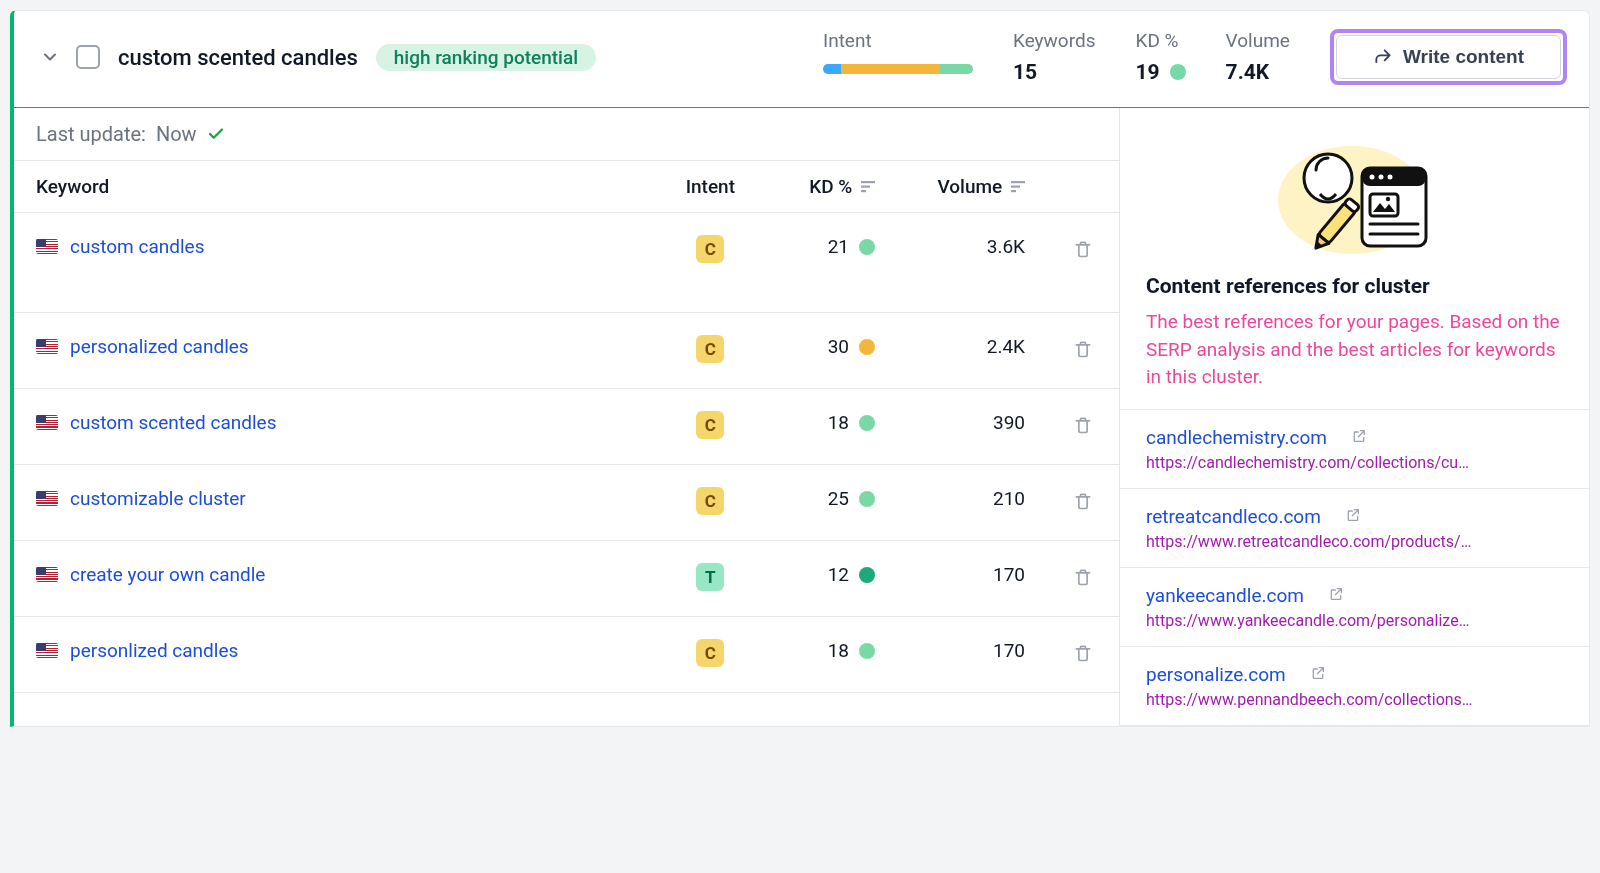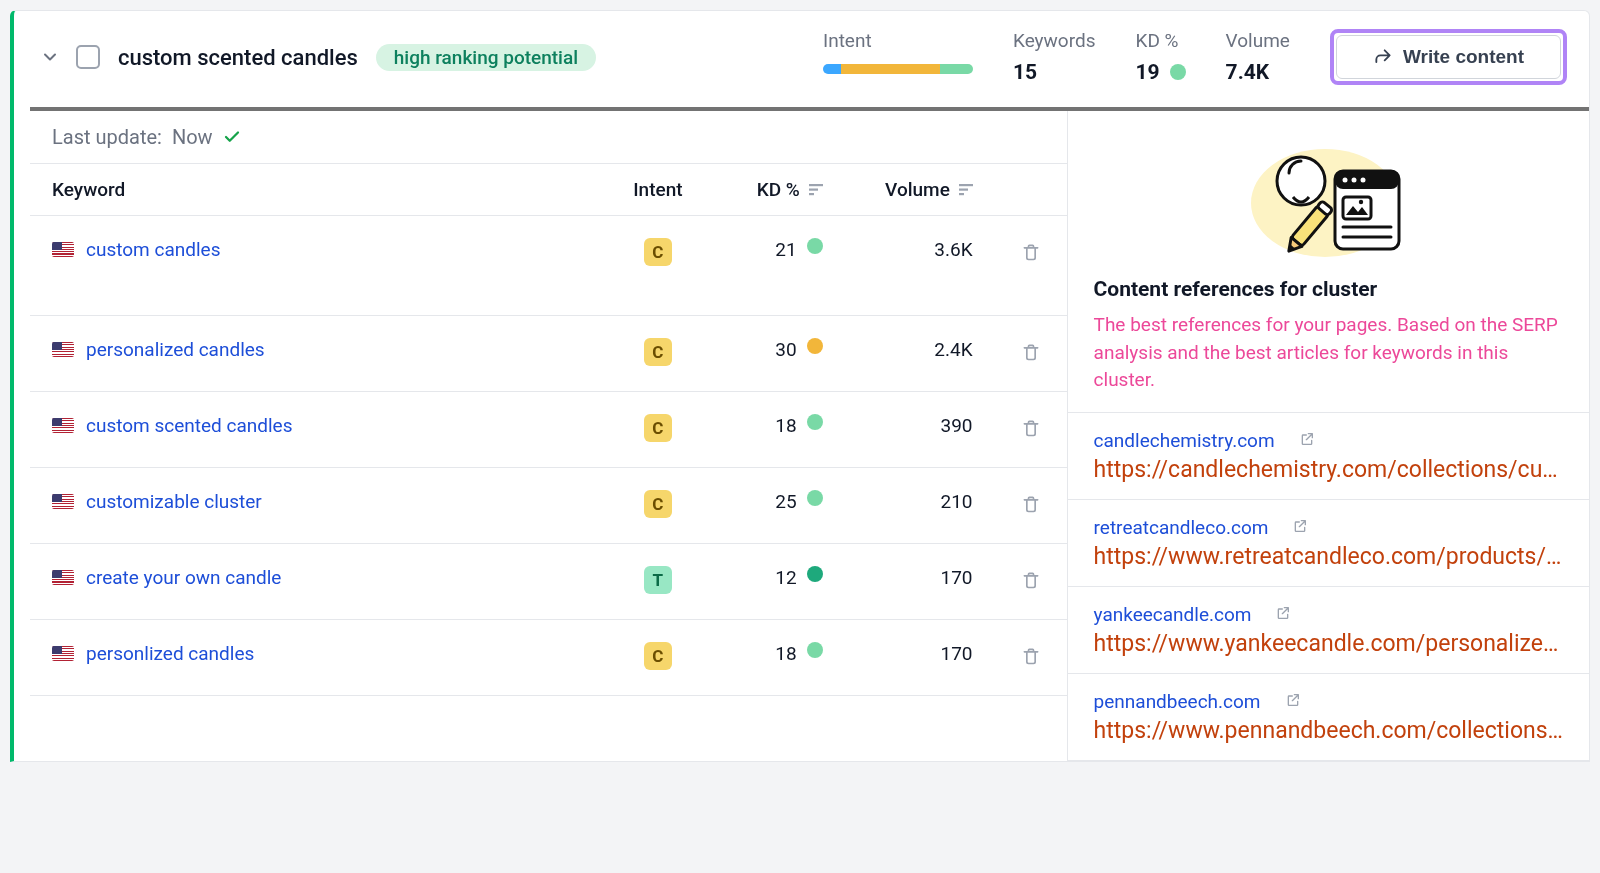--- a/index.html
+++ b/index.html
@@ -82,22 +82,21 @@
   }
   .write-btn-wrap {
     border:4px solid #b084f6;
     border-radius:8px;
     padding:2px;
     align-self: center;
   }
   
   .body {
     display:flex;
-    border-top:4px solid #737373;
-    margin-left:16px;
+    border-top:1px solid #737373;
   }
   .table-wrap { flex: 1 1 auto; min-width:0; }
   .sidebar { flex: 0 0 470px; border-left:1px solid #e5e7eb; }
   
   .last-update {
     padding: 14px 22px;
     color:#6b7280;
     display:flex; align-items:center; gap:10px;
     border-bottom:1px solid #e5e7eb;
     background:#fff;
@@ -134,32 +133,32 @@
   .flag-us::before { top:0; left:0; width:10px; height:8px; background:#3c3b6e; }
   .kw-link { color:#1d4ed8; font-size:19px; text-decoration:none; }
   .intent-pill {
     display:inline-flex; align-items:center; justify-content:center;
     width:28px; height:28px; border-radius:6px;
     font-weight:700; font-size:17px;
   }
   .intent-C { background:#f6d66b; color:#6b4e00; }
   .intent-T { background:#98e7c4; color:#0b6b47; }
   td.kd-cell, td.vol-cell { text-align:right; white-space:nowrap; font-size:19px; }
-  .kd-wrap { display:inline-flex; gap:10px; }
+  .kd-wrap { display:inline-flex; align-items:center; gap:10px; }
   .trash-cell { text-align:center; }
   .trash-btn { color:#9ca3af; cursor:pointer; background:none; border:none; padding:4px; }
   
   .illus-wrap { display:flex; justify-content:center; padding: 26px 0 10px 0; }
   .side-heading { font-size:21px; font-weight:700; padding: 0 26px 10px 26px; }
   .side-sub { color:#ec4899; font-size:19px; line-height:1.45; padding:0 26px 18px 26px; }
   .ref-list { border-top:1px solid #e5e7eb; }
   .ref-item { padding: 16px 26px; border-bottom:1px solid #e5e7eb; }
   .ref-domain { color:#1d4ed8; font-size:19px; display:inline-flex; align-items:center; gap:24px; text-decoration:none;}
   .ext-icon { color:#9ca3af; }
-  .ref-url { color:#c2410c; font-size:23px; margin-top:4px; white-space:nowrap; overflow:hidden; text-overflow:ellipsis; }
+  .ref-url { color:#a21caf; font-size:16px; margin-top:4px; white-space:nowrap; overflow:hidden; text-overflow:ellipsis; }
 </style>
 </head>
 <body>
 
 <div class="panel">
 
   <div class="header">
     <div class="chevron">
       <svg width="16" height="16" viewBox="0 0 16 16" fill="none">
           <path d="M3 5.5l5 5 5-5" stroke="currentColor" stroke-width="2" stroke-linecap="round" stroke-linejoin="round"></path>
@@ -391,21 +390,21 @@
                   <path d="M14 4h6v6M20 4l-9 9M19 14v5a1 1 0 01-1 1H6a1 1 0 01-1-1V7a1 1 0 011-1h5" stroke="currentColor" stroke-width="2" stroke-linecap="round" stroke-linejoin="round"></path>
                 </svg></span>
             </a><div class="ref-url">https://www.retreatcandleco.com/products/…</div></div>
           <div class="ref-item"><a href="#" class="ref-domain">
               <span>yankeecandle.com</span>
               <span class="ext-icon"><svg width="16" height="16" viewBox="0 0 24 24" fill="none">
                   <path d="M14 4h6v6M20 4l-9 9M19 14v5a1 1 0 01-1 1H6a1 1 0 01-1-1V7a1 1 0 011-1h5" stroke="currentColor" stroke-width="2" stroke-linecap="round" stroke-linejoin="round"></path>
                 </svg></span>
             </a><div class="ref-url">https://www.yankeecandle.com/personalize…</div></div>
           <div class="ref-item"><a href="#" class="ref-domain">
-              <span>pennandbeech.com</span>
+              <span>personalize.com</span>
               <span class="ext-icon"><svg width="16" height="16" viewBox="0 0 24 24" fill="none">
                   <path d="M14 4h6v6M20 4l-9 9M19 14v5a1 1 0 01-1 1H6a1 1 0 01-1-1V7a1 1 0 011-1h5" stroke="currentColor" stroke-width="2" stroke-linecap="round" stroke-linejoin="round"></path>
                 </svg></span>
             </a><div class="ref-url">https://www.pennandbeech.com/collections…</div></div>
         </div>
     </div>
   </div>
 </div>
 
 </body></html>

